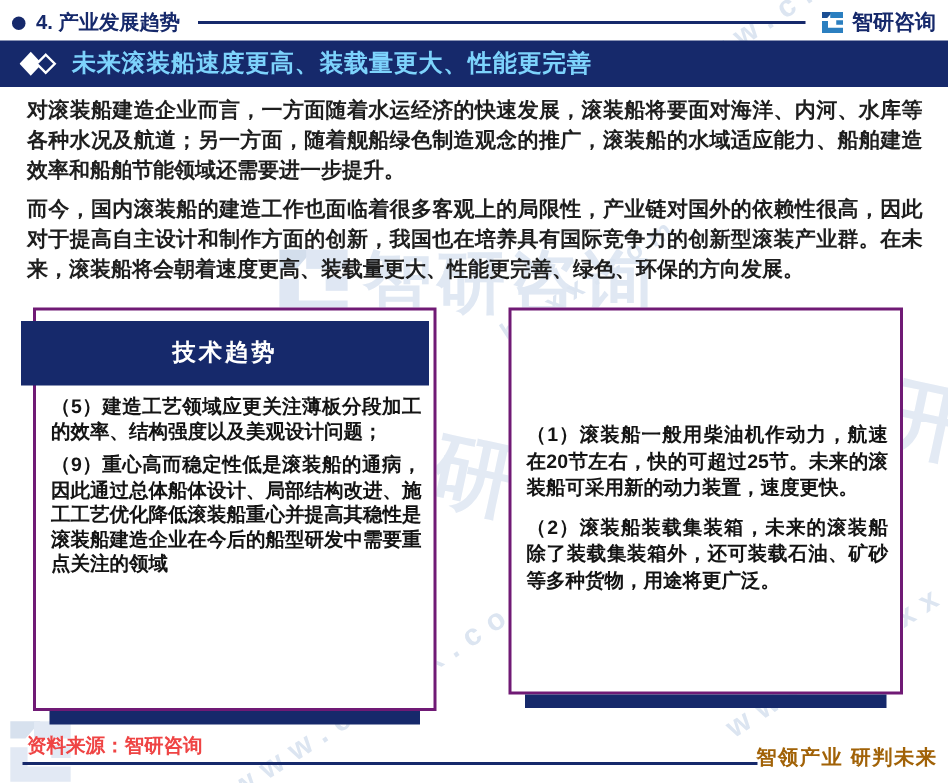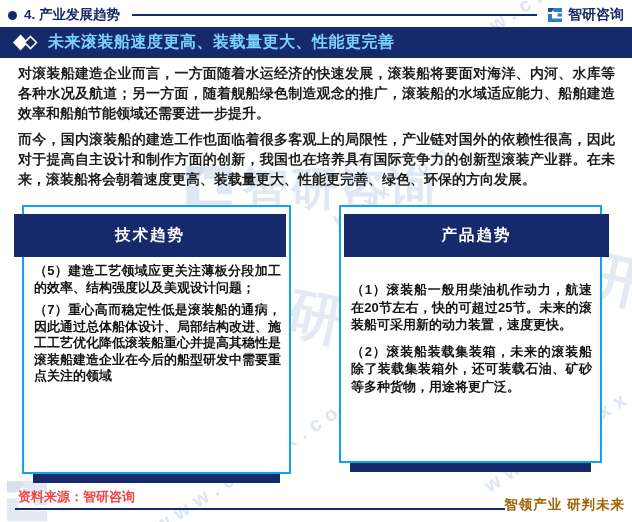--- a/index.html
+++ b/index.html
@@ -36,21 +36,21 @@
   .banner-title { color:#7dd3fc; font-weight:bold; font-size:16px; margin-left:9px; letter-spacing:0.5px;font-family:Liberation Mono, monospace; }
   
   .para {
     position:absolute; left:18px; width:597px;
     color:#1e1e1e; font-weight:bold; font-size:14px; line-height:20px;
     text-align:justify;
   }
   .para-1 { top:63px; }
   .para-2 { top:129px; }
   
-  .tbox { position:absolute; top:205px; background:#ffffff; border:2px solid #0ea5e9; }
+  .tbox { position:absolute; top:205px; background:#ffffff; border:2px solid #701a75; }
   .tbox-left  { left:22px;  width:269px; height:269px; }
   .tbox-right { left:339px; width:263px; height:258px; }
   .tbox-head {
     position:absolute; top:7px; height:43px; background:#16296b;
     color:#ffffff; font-weight:bold; font-size:15.5px; letter-spacing:2px;
     display:flex; align-items:center; justify-content:center;
   }
   .tbox-left  .tbox-head { left:-10px; right:3px; }
   .tbox-right .tbox-head { left:3px; right:-9px; }
   .tbox-body {
@@ -122,27 +122,26 @@
       <span class="banner-title">未来滚装船速度更高、装载量更大、性能更完善</span>
     </div>
 
     <p class="para para-1">对滚装船建造企业而言，一方面随着水运经济的快速发展，滚装船将要面对海洋、内河、水库等各种水况及航道；另一方面，随着舰船绿色制造观念的推广，滚装船的水域适应能力、船舶建造效率和船舶节能领域还需要进一步提升。</p>
     <p class="para para-2">而今，国内滚装船的建造工作也面临着很多客观上的局限性，产业链对国外的依赖性很高，因此对于提高自主设计和制作方面的创新，我国也在培养具有国际竞争力的创新型滚装产业群。在未来，滚装船将会朝着速度更高、装载量更大、性能更完善、绿色、环保的方向发展。</p>
 
     <div class="tbox tbox-left">
       <div class="tbox-head">技术趋势</div>
       <div class="tbox-body">
         <div class="tbox-item">（5）建造工艺领域应更关注薄板分段加工的效率、结构强度以及美观设计问题；</div>
-        <div class="tbox-item">（7）重心高而稳定性低是滚装船的通病，因此通过总体船体设计、局部结构改进、施工工艺优化降低滚装船重心并提高其稳性是滚装船建造企业在今后的船型研发中需要重点关注的领域</div>
+        <div class="tbox-item">（9）重心高而稳定性低是滚装船的通病，因此通过总体船体设计、局部结构改进、施工工艺优化降低滚装船重心并提高其稳性是滚装船建造企业在今后的船型研发中需要重点关注的领域</div>
       </div>
       <div class="tbox-base"></div>
     </div>
 
     <div class="tbox tbox-right">
-      <div class="tbox-head">产品趋势</div>
       <div class="tbox-body">
         <div class="tbox-item">（1）滚装船一般用柴油机作动力，航速在20节左右，快的可超过25节。未来的滚装船可采用新的动力装置，速度更快。</div>
         <div class="tbox-item">（2）滚装船装载集装箱，未来的滚装船除了装载集装箱外，还可装载石油、矿砂等多种货物，用途将更广泛。</div>
       </div>
       <div class="tbox-base"></div>
     </div>
 
     <div class="src">资料来源：智研咨询</div>
     <div class="ftr-rule"></div>
     <div class="slogan">智领产业 研判未来</div>

